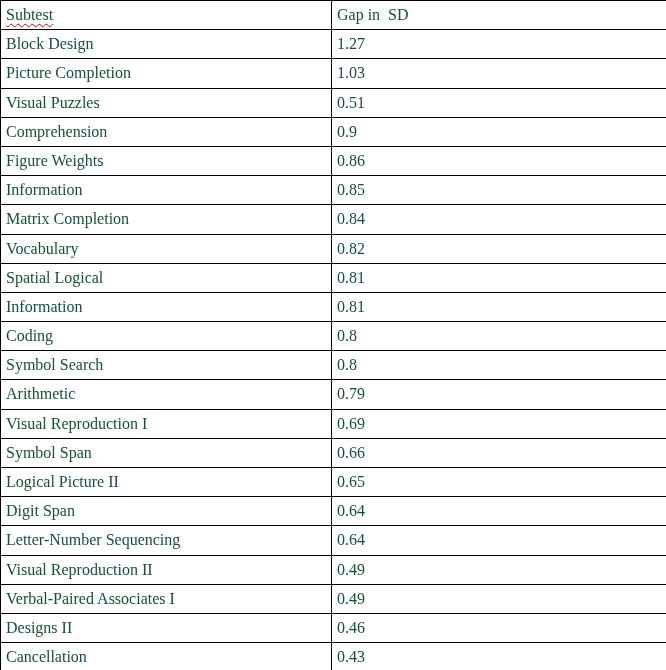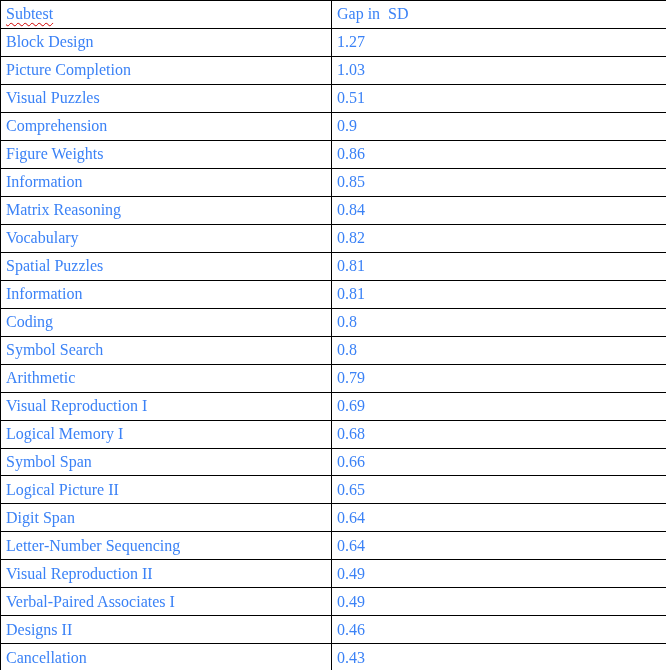--- a/index.html
+++ b/index.html
@@ -14,21 +14,21 @@
     width: 666px;
     height: 672px; 
     border-collapse: collapse;
     table-layout: fixed;
   }
   th, td {
     border: 1px solid #000000;
     font-family: "Liberation Serif", serif;
     font-size: 16px;
     font-weight: normal;
-    color: #3b82f6;
+    color: #14532d;
     text-align: left;
     vertical-align: middle;
     padding: 1px 4px 2px 5px;
     white-space: pre;
     overflow: hidden;
     line-height: 1.2;
   }
   col.c1 { width: 331px; }
   col.c2 { width: 335px; }
   tr { height: 25.77px; }
@@ -72,29 +72,29 @@
     </tr>
     <tr>
       <td>Figure Weights</td>
       <td>0.86</td>
     </tr>
     <tr>
       <td>Information</td>
       <td>0.85</td>
     </tr>
     <tr>
-      <td>Matrix Reasoning</td>
+      <td>Matrix Completion</td>
       <td>0.84</td>
     </tr>
     <tr>
       <td>Vocabulary</td>
       <td>0.82</td>
     </tr>
     <tr>
-      <td>Spatial Puzzles</td>
+      <td>Spatial Logical</td>
       <td>0.81</td>
     </tr>
     <tr>
       <td>Information</td>
       <td>0.81</td>
     </tr>
     <tr>
       <td>Coding</td>
       <td>0.8</td>
     </tr>
@@ -102,24 +102,20 @@
       <td>Symbol Search</td>
       <td>0.8</td>
     </tr>
     <tr>
       <td>Arithmetic</td>
       <td>0.79</td>
     </tr>
     <tr>
       <td>Visual Reproduction I</td>
       <td>0.69</td>
-    </tr>
-    <tr>
-      <td>Logical Memory I</td>
-      <td>0.68</td>
     </tr>
     <tr>
       <td>Symbol Span</td>
       <td>0.66</td>
     </tr>
     <tr>
       <td>Logical Picture II</td>
       <td>0.65</td>
     </tr>
     <tr>

